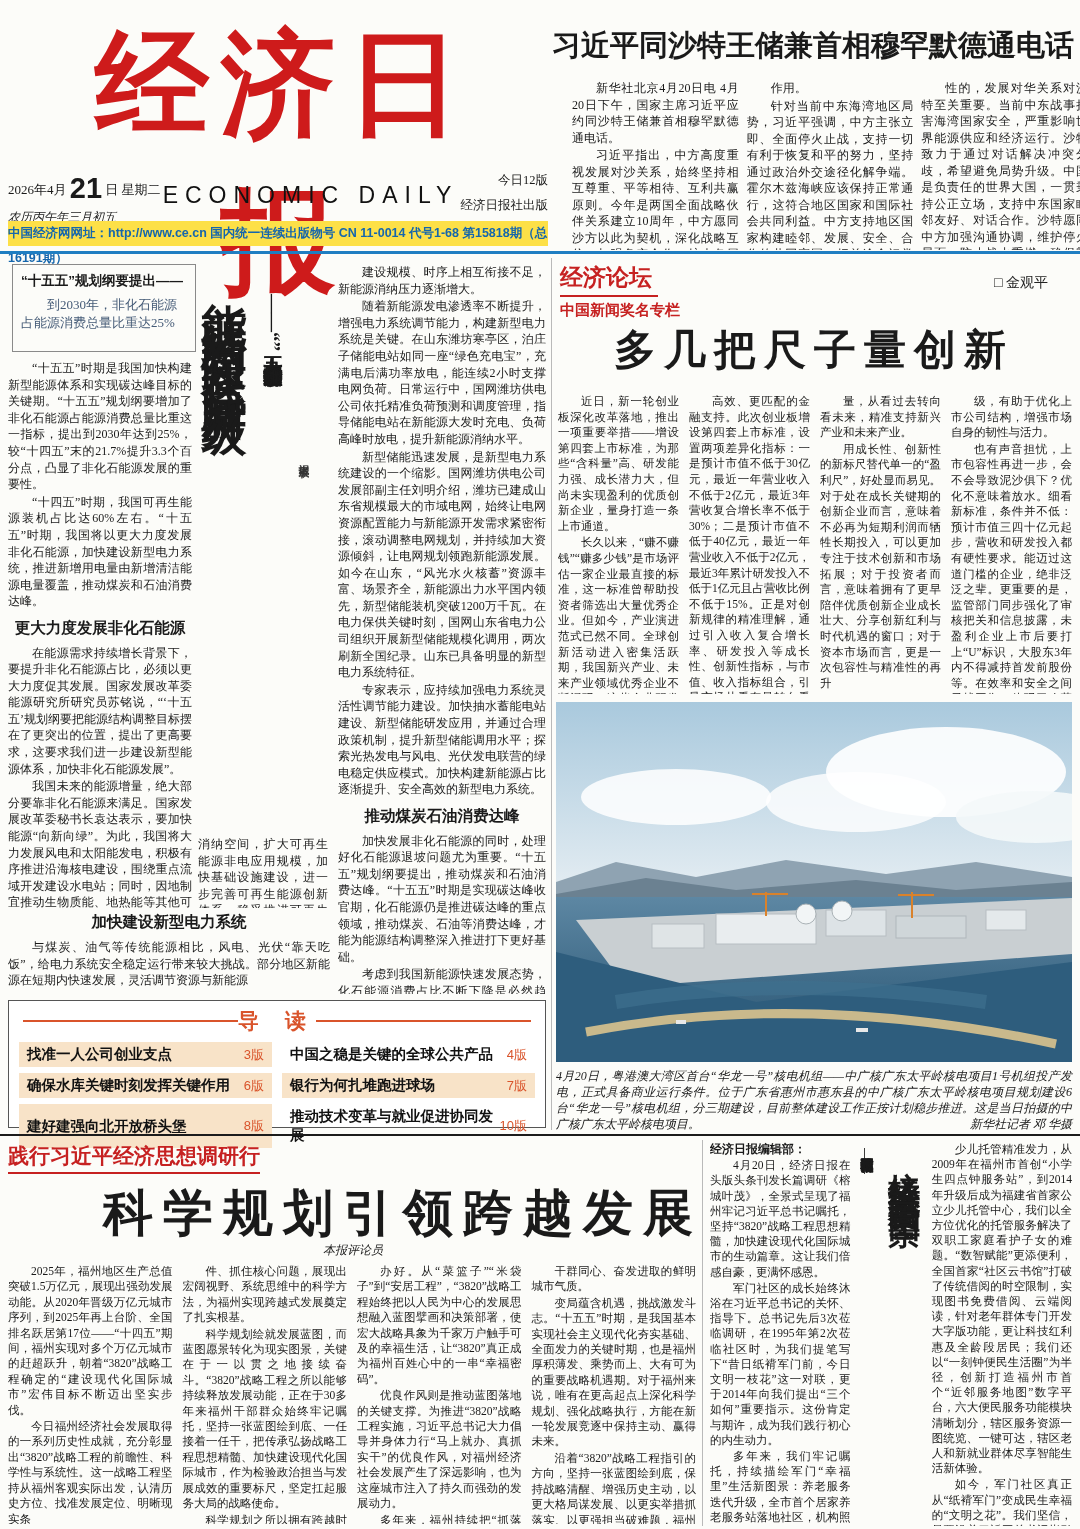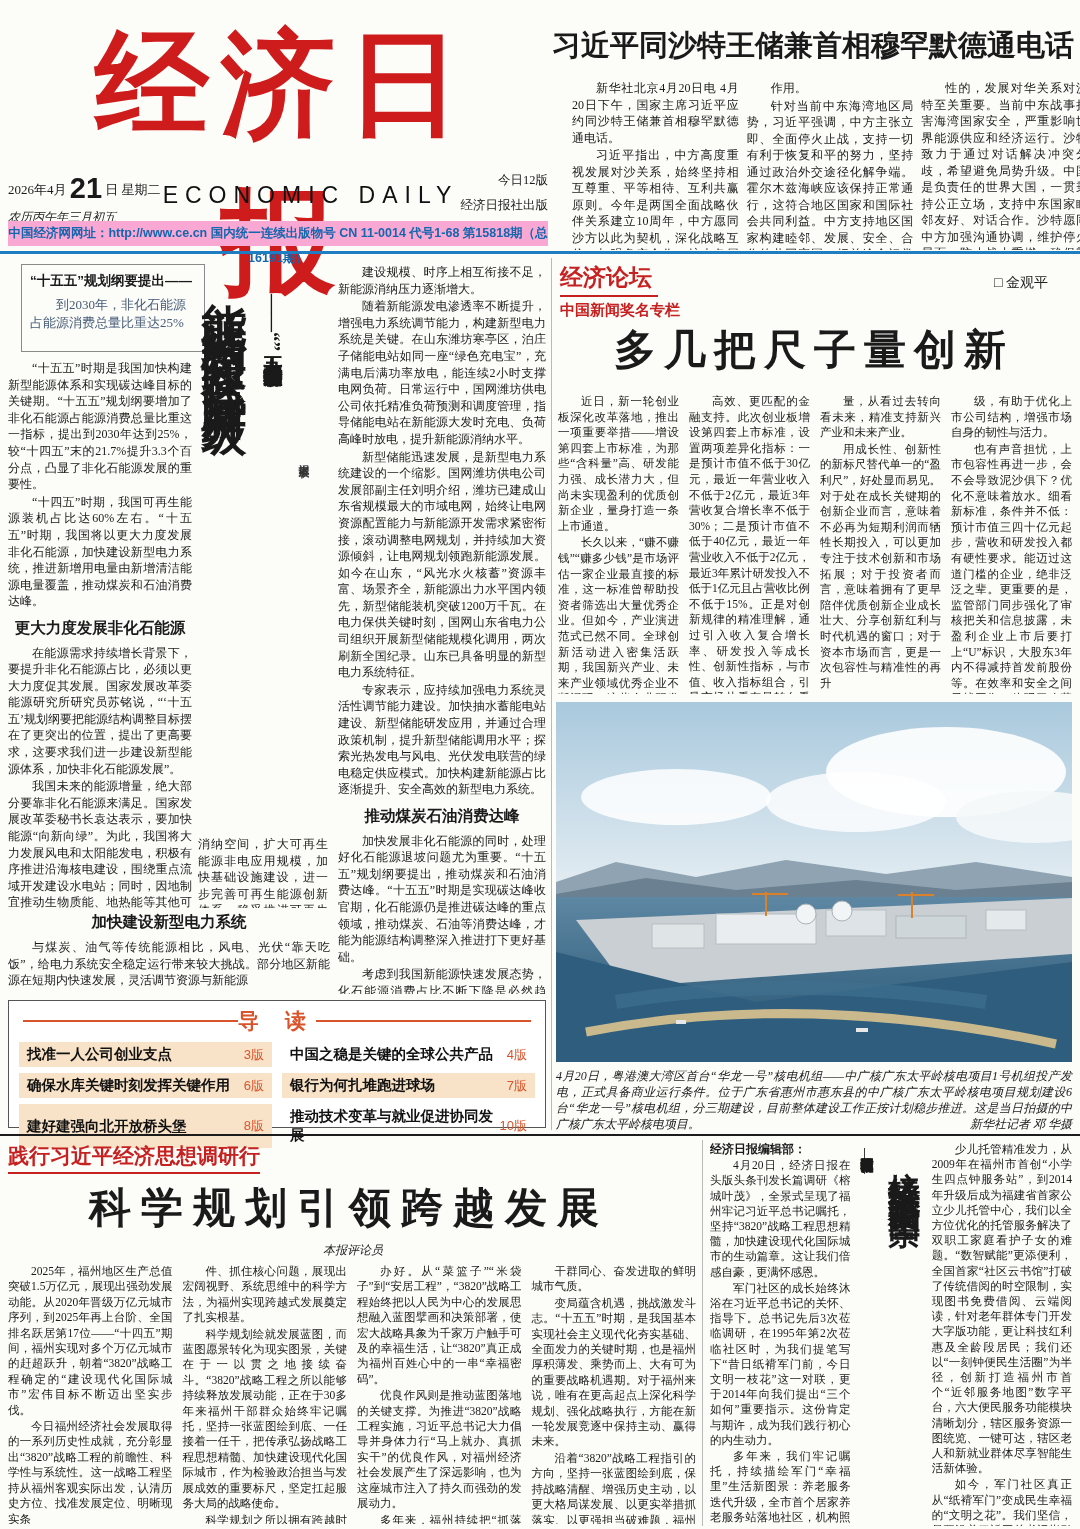--- a/index.html
+++ b/index.html
@@ -13,33 +13,33 @@
   .logo { left:34px; top:4px; width:500px; height:162px; text-align:center;
           font-family:"DejaVu Serif", serif; font-weight:bold; color:#ce1b1b;
           font-size:114px; line-height:158px; letter-spacing:12px; }
   .dateline { left:8px; top:172px; width:540px; display:flex; justify-content:space-between; }
   .date-left { font-size:13px; }
   .date-day { font-size:29px; font-weight:bold; font-family:"Liberation Sans",sans-serif; vertical-align:-4px; }
   .lunar { font-size:12px; margin-top:4px; font-style:italic;font-family:Liberation Serif, serif; }
   .eng { font-size:23px; letter-spacing:7px; font-family:"Liberation Sans",sans-serif; margin-top:10px; color:#111; }
   .mast-right { text-align:right; font-size:12.5px; }
   .mast-right div:first-child { margin-bottom:8px; }
-  .infobar { left:8px; top:221px; width:540px; height:25px; background:#f9a8d4; color:#1566ad;
+  .infobar { left:8px; top:221px; width:540px; height:25px; background:#fde047; color:#1566ad;
              font-family:"Liberation Sans",sans-serif; font-size:12.5px; font-weight:bold;
-             line-height:25px; text-align:center; }
+             line-height:25px; text-align:left; }
   .rule-blue { left:0; top:251px; width:1080px; height:3px; background:#1f7ec2; }
 
   
   .top-headline { left:552px; top:26px; width:522px; font-size:29px; font-weight:900;
                   font-family:"Liberation Sans",sans-serif; letter-spacing:0px; white-space:nowrap; }
   .top-body { left:572px; top:80px; width:516px; height:170px; display:flex; gap:8px; overflow:hidden; }
   .top-col { flex:1; font-size:12px; line-height:16.5px; text-align:justify; }
 
   
-  .kicker-box { left:21px; top:264px; width:184px; height:88px; border:1px solid #8a8a8a;
+  .kicker-box { left:12px; top:264px; width:184px; height:88px; border:1px solid #8a8a8a;
                 padding:7px 8px; box-sizing:border-box; }
   .kicker-box .l1 { font-size:13.5px; font-weight:bold; font-family:"Liberation Sans",sans-serif; }
   .kicker-box .l2 { font-size:13px; color:#445a76; margin-top:6px; line-height:18px; text-indent:2em; }
   .colA { left:8px; top:360px; width:184px; height:548px; font-size:12px; line-height:16.6px;
           text-align:justify; overflow:hidden; }
   .subhead { text-indent:0; text-align:center; font-family:"Liberation Sans",sans-serif;
              font-weight:bold; font-size:15.5px; margin:10px 0 8px 0; }
   .v-block { left:198px; top:266px; width:130px; height:566px; display:flex; gap:10px; }
   .v-headline { writing-mode:vertical-rl; font-family:"Liberation Sans",sans-serif; font-weight:900;
                 font-size:45px; letter-spacing:10px; line-height:52px; }
@@ -83,21 +83,21 @@
   
   .photo { left:556px; top:702px; width:516px; height:360px; overflow:hidden; background:#9db8c8; }
   .caption { left:556px; top:1068px; width:516px; height:62px; font-size:12px; line-height:16px;
              text-align:justify; font-style:italic; }
   .caption .credit { float:right; }
 
   
   .rule-black { left:0; top:1134px; width:1080px; height:2px; background:#1c1c1c; }
   .rev-kicker { left:8px; top:1142px; display:inline-block; color:#c62121; font-weight:bold; font-size:21px;
                 font-family:"Liberation Sans",sans-serif; border-bottom:2px solid #c62121; padding-bottom:2px; }
-  .rev-headline { left:4px; top:1180px; width:690px; text-align:center; font-size:42px; font-weight:900;
+  .rev-headline { left:13px; top:1180px; width:690px; text-align:right; font-size:50px; font-weight:900;
                   letter-spacing:10px; font-family:"Liberation Sans",sans-serif; }
   .rev-byline { left:8px; top:1242px; width:690px; text-align:center; font-size:12px; font-style:italic; }
   .rev-body { left:8px; top:1264px; width:688px; height:260px; display:flex; gap:10px; overflow:hidden; }
   .rev-col { flex:1; font-size:11.5px; line-height:15.4px; text-align:justify; }
   .v-rule-bot { left:702px; top:1140px; width:1px; height:386px; background:#b9b9b9; }
 
   
   .letter { left:710px; top:1142px; width:362px; height:384px; display:flex; gap:5px; overflow:hidden; }
   .let-col { width:146px; font-size:11.5px; line-height:15.2px; text-align:justify; }
   .let-label { font-weight:bold; text-indent:0; font-family:"Liberation Sans",sans-serif; font-size:12px; }

